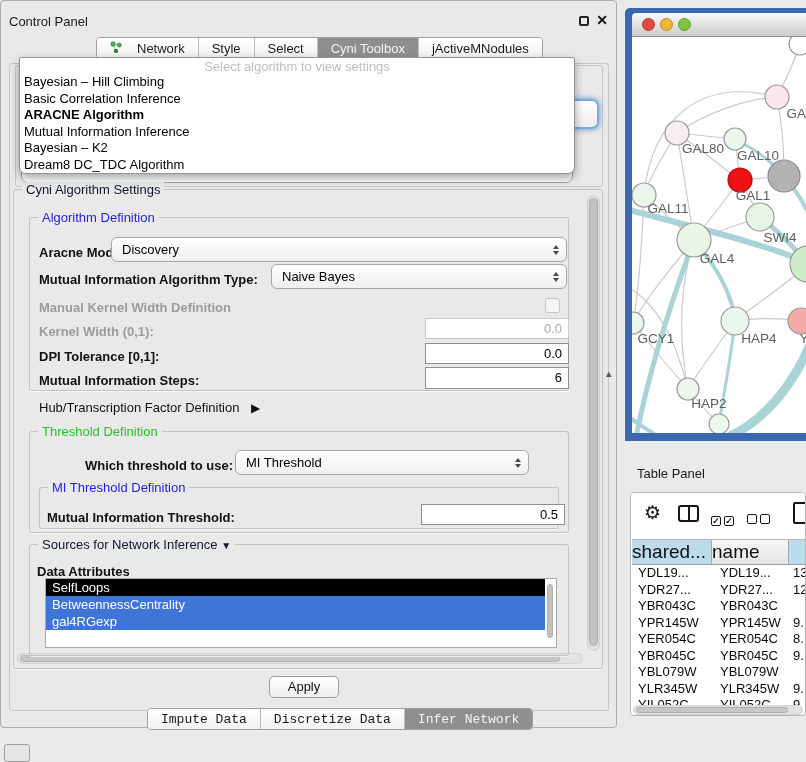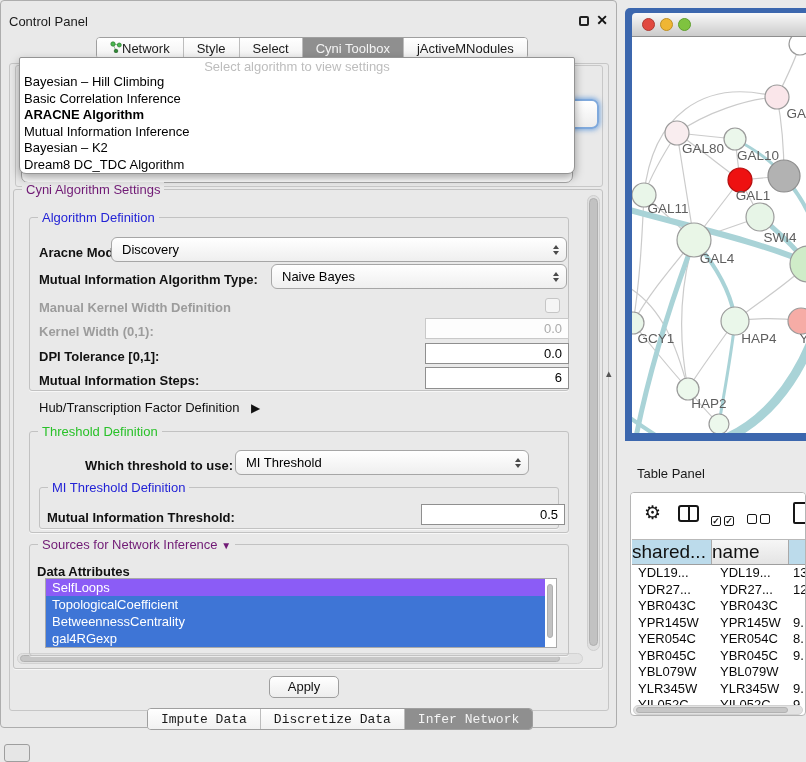--- a/index.html
+++ b/index.html
@@ -10,21 +10,21 @@
   .abs { position:absolute; }
 
   
   #cp { left:0; top:8; width:617px; height:728px; background:#E9E9E9; border:1px solid #ADADAD; border-radius:4px; }
   #cp-title { left:8px; top:13px; font-size:13px; color:#1a1a1a; }
   #cp-float { right:27px; top:15px; width:10px; height:10px; border:2px solid #222; border-radius:2px; }
   #cp-close { right:8px; top:11px; font-size:14px; font-weight:bold; color:#111; }
 
   
   .seg { display:flex; height:22px; background:#FCFCFC; border:1px solid #9F9F9F; border-radius:4px; overflow:hidden; }
-  .seg .t { font-size:13px; line-height:21px; padding:0 13px; color:#1a1a1a; border-left:1px solid #BDBDBD; white-space:nowrap; display:flex; align-items:center; gap:0; background:linear-gradient(#FFFFFF,#F1F1F1); }
+  .seg .t { font-size:13px; line-height:21px; padding:0 13px; color:#1a1a1a; border-left:1px solid #BDBDBD; white-space:nowrap; display:flex; align-items:center; gap:15px; background:linear-gradient(#FFFFFF,#F1F1F1); }
   .seg .t:first-child { border-left:none; }
   .seg .t.sel { background:#8F8F8F; color:#F4F4F4; }
 
   #top-tabs { left:95px; top:36px; }
   #bottom-tabs { left:146px; top:707px;font-family:Liberation Mono, monospace; }
 
   
   #inner { left:8px; top:62px; width:600px; height:648px; background:#E9E9E9; border:1px solid #C6C6C6; border-radius:3px; }
 
   
@@ -33,21 +33,21 @@
   #frag-combo1 { left:566px; top:98px; width:32px; height:30px; background:linear-gradient(#FFFFFF,#EDEDED); border:2px solid #7FA9DC; border-radius:7px; box-shadow:0 0 5px 1px rgba(90,150,220,.8); }
 
   
   #popup { left:18px; top:56px; width:556px; height:117px; background:#FFFFFF; border:1px solid #949494; border-radius:2px 2px 7px 7px; box-shadow:0 4px 10px rgba(0,0,0,.35); z-index:10; overflow:hidden; }
   #popup .ph { font-size:13px; color:#BDBDBD; text-align:center; height:16px; line-height:17px; }
   #popup .it { font-size:13px; color:#000; height:16.5px; line-height:16.5px; padding-left:4px; white-space:nowrap; }
   #popup .it.b { font-weight:bold; }
 
   
   .gbox { border:1px solid #C2C2C2; border-radius:3px; box-shadow:0 1px 0 rgba(255,255,255,.65); }
-  .gleg { position:absolute; top:-8px; left:8px; background:#E9E9E9; padding:0 4px; font-size:13px; color:#701a75; white-space:nowrap; }
+  .gleg { position:absolute; top:-8px; left:8px; background:#E9E9E9; padding:0 4px; font-size:13px; color:#0f172a; white-space:nowrap; }
 
   .lbl { position:absolute; font-size:13px; font-weight:bold; color:#111; white-space:nowrap; }
   .lbl.reg { font-weight:normal; }
   .lbl.dis { color:#9C9C9C; }
 
   .combo { position:absolute; background:linear-gradient(#FFFFFF,#EFEFEF); border:1px solid #A6A6A6; border-radius:6px; font-size:13px; color:#000; display:flex; align-items:center; padding:0 22px 0 10px; }
   .spin { position:absolute; right:7px; top:50%; transform:translateY(-50%); display:flex; flex-direction:column; align-items:center; gap:2px; }
   .spin i { display:block; width:0; height:0; border-left:3.5px solid transparent; border-right:3.5px solid transparent; }
   .spin i.up { border-bottom:4.5px solid #4A4A4A; }
   .spin i.dn { border-top:4.5px solid #4A4A4A; }
@@ -212,22 +212,21 @@
     <div class="fld" style="left:420px; top:503px; width:144px; height:21px;">0.5</div>
 
     <div class="gbox abs" style="left:28px; top:543px; width:540px; height:112px;">
       <span class="gleg">
         <span>Sources for Network Inference</span>
         <span style="font-size:10px;">▼</span>
       </span>
     </div>
     <div class="lbl" style="left:36px; top:563px;">Data Attributes</div>
     <div id="attr-list" class="abs">
-      <div class="ai" style="background: #8b5cf6;">SelfLoops</div>
-        <div class="ai" style="background: rgb(62, 117, 214);">TopologicalCoefficient</div>
+      <div class="ai" style="background: #000000;">SelfLoops</div>
         <div class="ai" style="background: rgb(62, 117, 214);">BetweennessCentrality</div>
         <div class="ai" style="background: rgb(62, 117, 214);">gal4RGexp</div>
         <div class="vscroll" style="right:2px; top:3px; width:8px; height:62px; border:none; background:transparent;">
         <div class="vthumb" style="top:2px; height:54px;"></div>
       </div>
     </div>
 
     <div id="apply-btn" class="abs">Apply</div>
 
     <div id="bottom-tabs" class="seg abs">

